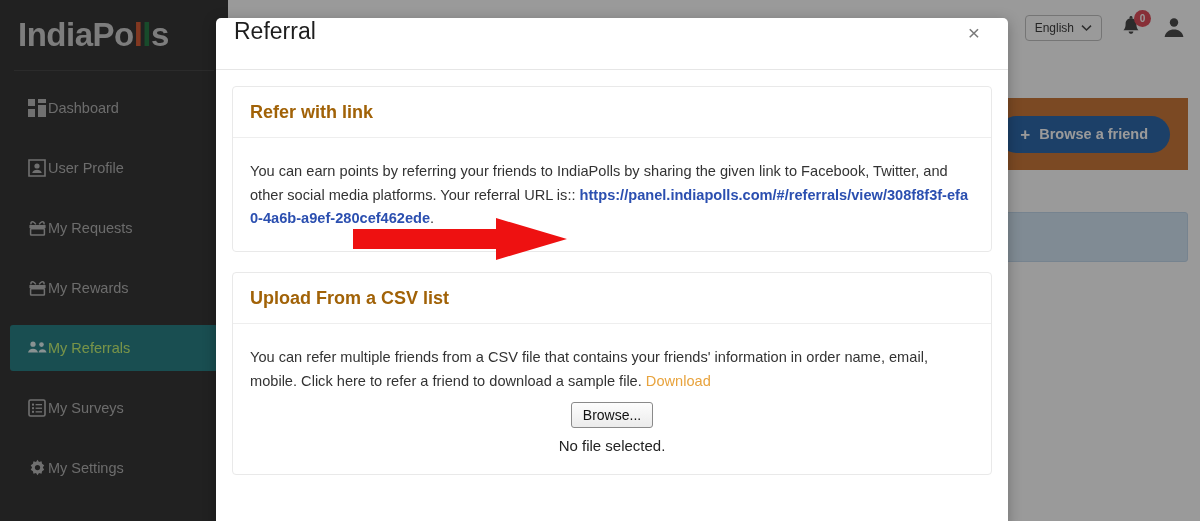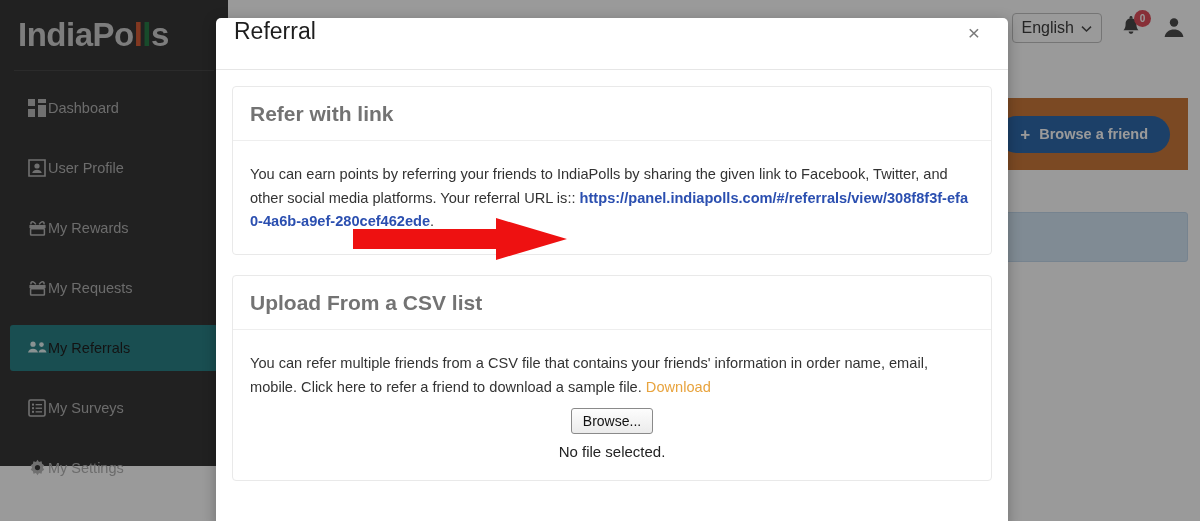--- a/index.html
+++ b/index.html
@@ -9,21 +9,21 @@
     font-family: "Liberation Sans", sans-serif;
     background: #ffffff;
   }
 
   #app { position: relative; width: 1200px; height: 521px; overflow: hidden; }
 
   
   .page-bg { position: absolute; inset: 0; background: #ffffff; }
 
   .sidebar {
-    position: absolute; left: 0; top: 0; width: 228px; height: 466px;
+    position: absolute; left: 0; top: 0; width: 228px; height: 521px;
     background: #1b1b1b;
   }
   .logo-wrap {
     height: 70px; display: flex; align-items: center;
     padding-left: 18px;
   }
   .logo {
     font-size: 33px; font-weight: bold; letter-spacing: -0.5px;
     color: #c9c9c9; white-space: nowrap;
   }
@@ -35,34 +35,34 @@
   .nav { padding: 0 10px; }
   .nav-item {
     display: flex; align-items: center; gap: 0;
     height: 46px; padding-left: 16px;
     color: #a8a8a8; font-size: 14.5px;
     border-radius: 3px;
     margin-bottom: 14px;
   }
   .nav-item .nav-ico { width: 22px; height: 22px; display: flex; align-items: center; justify-content: center; flex: none; }
   .nav-item .nav-ico svg { display: block; }
-  .nav-item.active { background: #0d7076; color: #000000; }
+  .nav-item.active { background: #0d7076; color: #bef264; }
   .nav-item.active .nav-ico svg { fill: #dff0f0; }
   .nav-item .nav-ico svg { fill: #b0b0b0; }
 
   
   .topbar {
     position: absolute; left: 228px; top: 0; right: 0; height: 56px;
     background: #ffffff; display: flex; align-items: center;
     justify-content: flex-end; gap: 18px; padding-right: 14px;
   }
   .lang-select {
     display: flex; align-items: center; gap: 7px;
     border: 1px solid #b9b9b9; border-radius: 4px;
-    padding: 5px 9px; font-size: 16px; color: #222;
+    padding: 5px 9px; font-size: 12px; color: #222;
     background: #fff;
   }
   .bell-wrap { position: relative; width: 24px; height: 26px; }
   .badge {
     position: absolute; right: -7px; top: -5px;
     min-width: 17px; height: 17px; border-radius: 9px;
     background: #dc3545; color: #fff; font-size: 10px;
     display: flex; align-items: center; justify-content: center;
     padding: 0 4px; font-weight: bold;
   }
@@ -107,21 +107,21 @@
   .close-x { font-size: 21px; color: #7a7a7a; line-height: 1; padding: 4px 6px; }
 
   .modal-body { padding: 16px 16px 0 16px; }
 
   .card {
     border: 1px solid #e9e9e9; border-radius: 4px; background: #fff;
     margin-bottom: 20px;
   }
   .card-head {
     padding: 15px 17px 14px 17px; border-bottom: 1px solid #eeeeee;
-    font-size: 21px; font-weight: bold; color: #737373;
+    font-size: 18px; font-weight: bold; color: #a16207;
   }
   .card-body { padding: 22px 17px 20px 17px; }
   .card-text {
     font-size: 14.6px; color: #333333; line-height: 1.62;
   }
   .link-blue { color: #2b4fb0; font-weight: bold; word-break: break-all; }
   .link-orange { color: #e8a33d; }
 
   .file-row { display: flex; align-items: center; gap: 9px; margin-top: 9px; flex-direction: column; }
   .browse-btn {
@@ -173,32 +173,32 @@
         </div>
 
         <div class="nav-item">
           <span class="nav-ico">
             <svg width="19" height="18" viewBox="0 0 19 18">
                 <path d="M3.2 5.3c-.9-1.4.5-3 2-2.4 1 .4 1.9 1.3 2.6 2.4M15.8 5.3c.9-1.4-.5-3-2-2.4-1 .4-1.9 1.3-2.6 2.4" fill="none" stroke="#b0b0b0" stroke-width="1.5"></path>
                 <rect x="1.4" y="6" width="16.2" height="3.3" rx="0.6"></rect>
                 <rect x="2.6" y="9.8" width="13.8" height="6.2" rx="0.6" fill="none" stroke="#b0b0b0" stroke-width="1.5"></rect>
               </svg>
           </span>
-          <span>My Rewards</span>
+          <span>My Requests</span>
         </div>
 
         <div class="nav-item">
           <span class="nav-ico">
             <svg width="19" height="18" viewBox="0 0 19 18">
                 <path d="M3.2 5.3c-.9-1.4.5-3 2-2.4 1 .4 1.9 1.3 2.6 2.4M15.8 5.3c.9-1.4-.5-3-2-2.4-1 .4-1.9 1.3-2.6 2.4" fill="none" stroke="#b0b0b0" stroke-width="1.5"></path>
                 <rect x="1.4" y="6" width="16.2" height="3.3" rx="0.6"></rect>
                 <rect x="2.6" y="9.8" width="13.8" height="6.2" rx="0.6" fill="none" stroke="#b0b0b0" stroke-width="1.5"></rect>
               </svg>
           </span>
-          <span>My Requests</span>
+          <span>My Rewards</span>
         </div>
 
         <div class="nav-item active">
           <span class="nav-ico">
             <svg width="21" height="16" viewBox="0 0 21 16">
                 <circle cx="6" cy="4.2" r="2.6" fill="#dff0f0"></circle>
                 <circle cx="14.5" cy="4.6" r="2.3" fill="#dff0f0"></circle>
                 <path d="M1 12.6c.5-2.5 2.4-3.8 5-3.8s4.5 1.3 5 3.8z" fill="#dff0f0"></path>
                 <path d="M11.5 12.6c.4-2.2 1.9-3.4 4-3.4s3.6 1.2 4 3.4z" fill="#dff0f0"></path>
               </svg>

